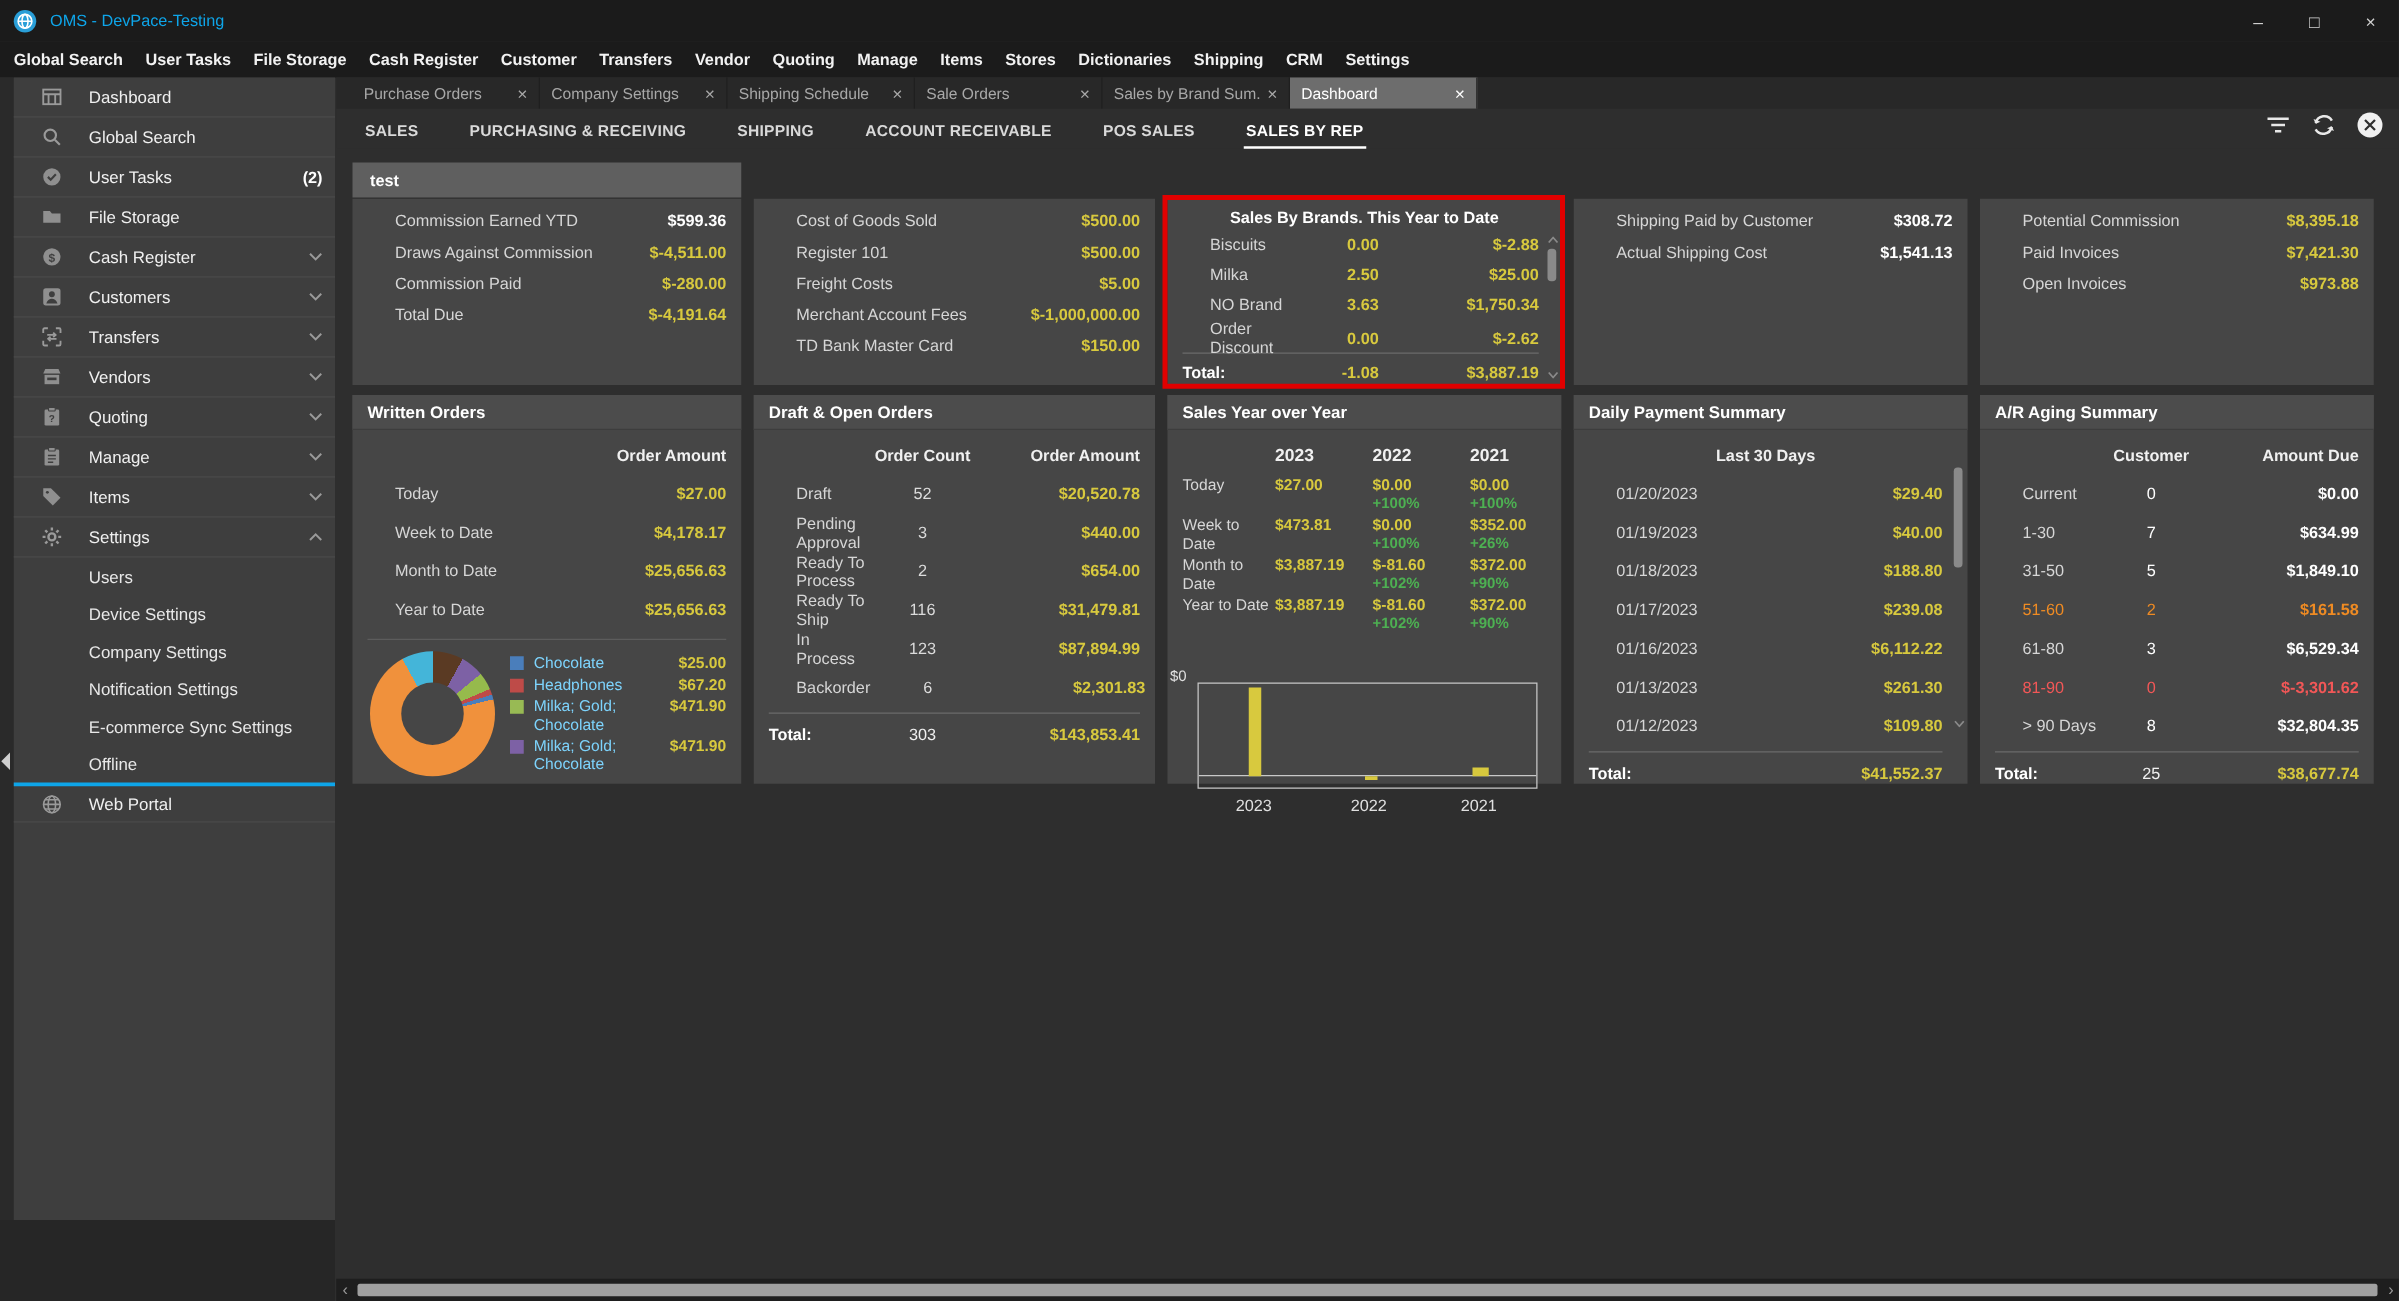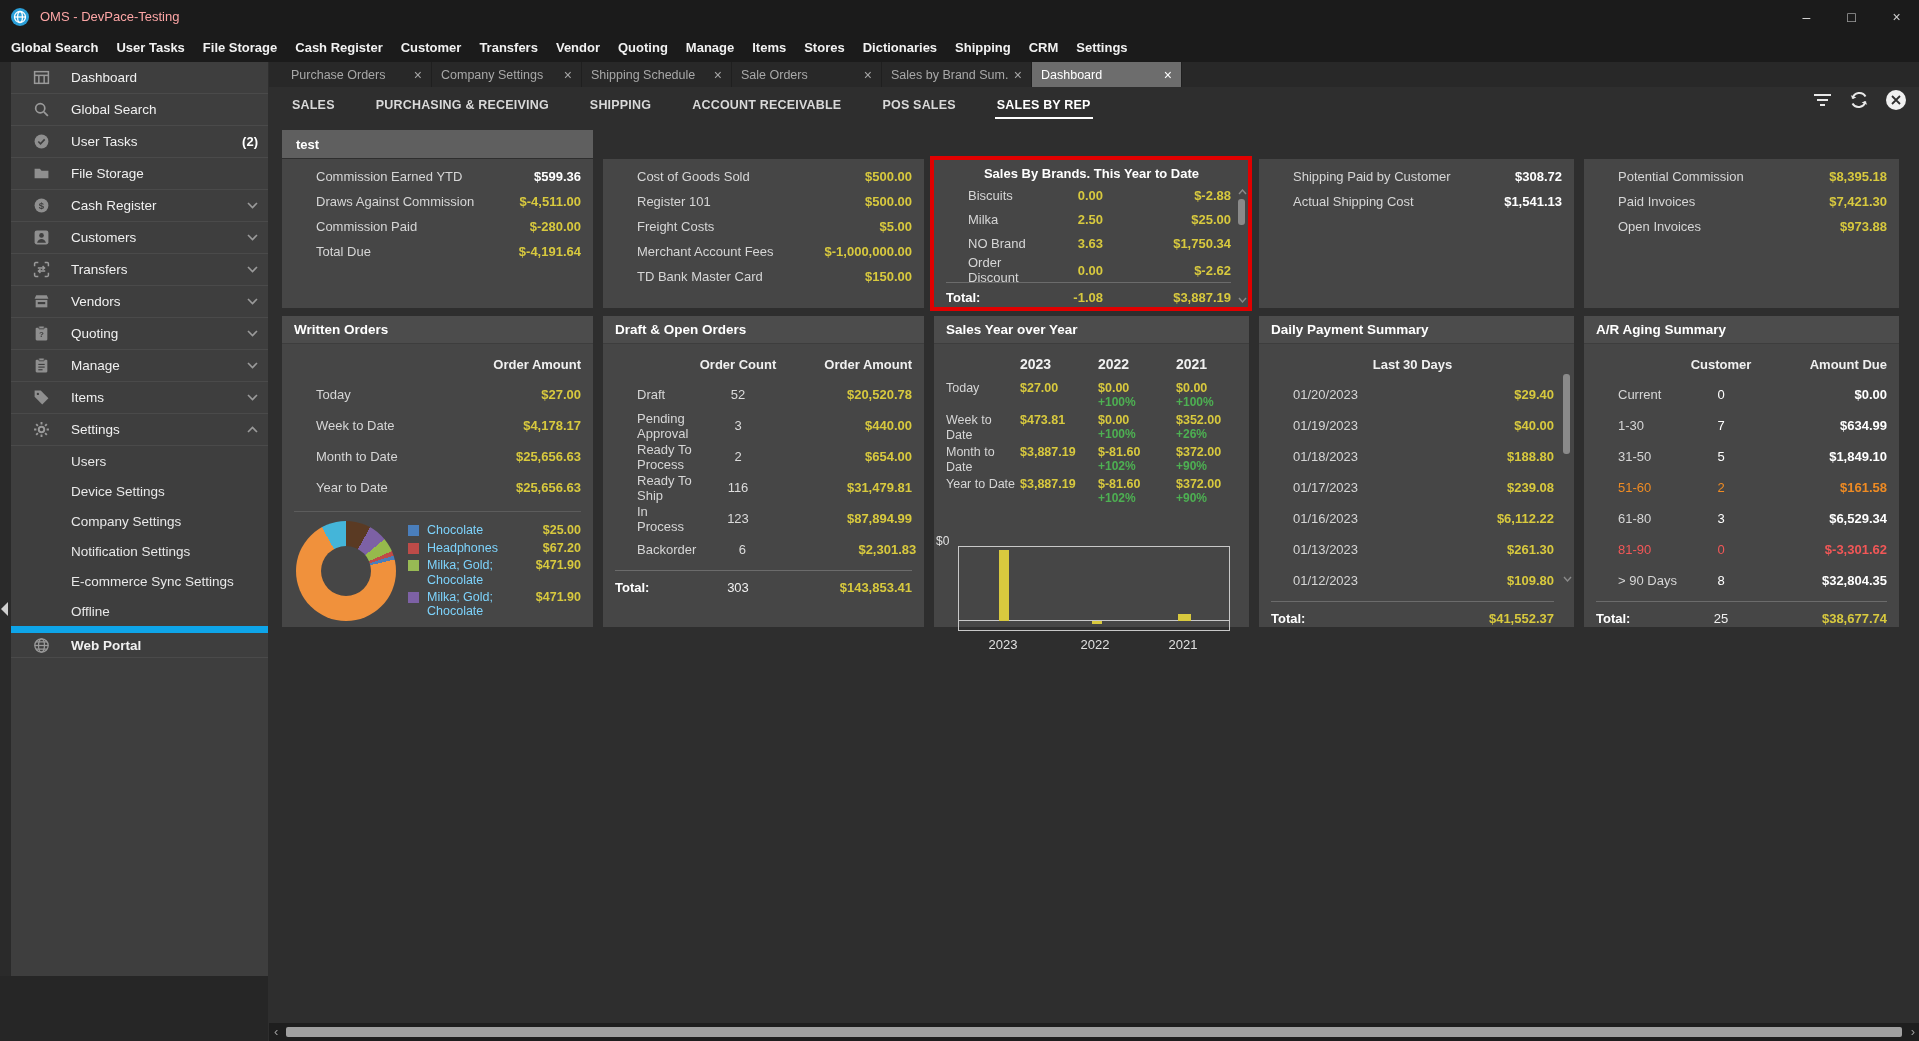--- a/index.html
+++ b/index.html
@@ -6,38 +6,38 @@
   html,body { width:1919px; height:1041px; }
   body {
     position:relative; overflow:hidden;
     background:#2e2e2e; color:#e8e8e8;
     font-family:"Liberation Sans", sans-serif; font-size:13px;
   }
   
   .titlebar { position:absolute; left:0; top:0; width:1919px; height:33px; background:#1b1b1b; display:flex; align-items:center; }
   .appicon { width:18px; height:18px; border-radius:50%; background:#2a9fd8; margin-left:11px; position:relative; flex:none; }
   .appicon svg { position:absolute; left:0; top:0; }
-  .apptitle { margin-left:11px; font-size:13px; color:#fca5a5; }
+  .apptitle { margin-left:11px; font-size:13px; color:#0ea5e9; }
   .wbtns { margin-left:auto; display:flex; }
   .wbtn { width:45px; height:33px; display:flex; align-items:center; justify-content:center; color:#d0d0d0; font-size:14px; }
   
   .menubar { position:absolute; left:0; top:33px; width:1919px; height:29px; background:#1b1b1b; display:flex; align-items:center; padding-left:2px; }
   .menuitem { padding:0 9px; font-weight:700; font-size:13px; color:#f2f2f2; white-space:nowrap; }
   
   .leftrail { position:absolute; left:0; top:62px; width:11px; height:979px; background:#2a2a2a; }
   .collapse { position:absolute; left:1px; top:540px; width:0; height:0; border-top:7px solid transparent; border-bottom:7px solid transparent; border-right:7px solid #cfcfcf; }
   .sidebar { position:absolute; left:11px; top:62px; width:257px; height:914px; background:#3e3e3e; }
   .srow { height:32px; display:flex; align-items:center; border-bottom:1px solid #4a4a4a; padding:0 10px 0 20px; }
   .sicon { width:20px; display:flex; justify-content:center; flex:none; }
   .slabel { margin-left:20px; font-size:13.5px; color:#f0f0f0; }
   .sbadge { margin-left:auto; font-weight:700; color:#fff; }
   .schev { margin-left:auto; display:flex; }
   .ssub { height:30px; display:flex; align-items:center; padding-left:60px; font-size:13.5px; color:#e8e8e8; }
   .ssub-wrap { }
-  .srow.webportal { border-top:7px solid #0ea5e9;font-weight:bold; }
+  .srow.webportal { border-top:3px solid #0ea5e9; }
   
   .sfooter { position:absolute; left:0; top:976px; width:268px; height:65px; background:#262626; }
   
   .tabrow { position:absolute; left:269px; top:62px; width:1650px; height:25px; background:#282828; display:flex; padding-left:13px; }
   .tab { width:150px; height:25px; display:flex; align-items:center; padding:0 9px; border-right:1px solid #1f1f1f; color:#a8a8a8; font-size:12.5px; }
   .tab .tlabel { flex:1; white-space:nowrap; overflow:hidden; }
   .tab .tclose { color:#a8a8a8; font-size:14px; padding-left:6px; }
   .tab.active { background:#6d6d6d; color:#ffffff; }
   .tab.active .tclose { color:#ffffff; }
   

